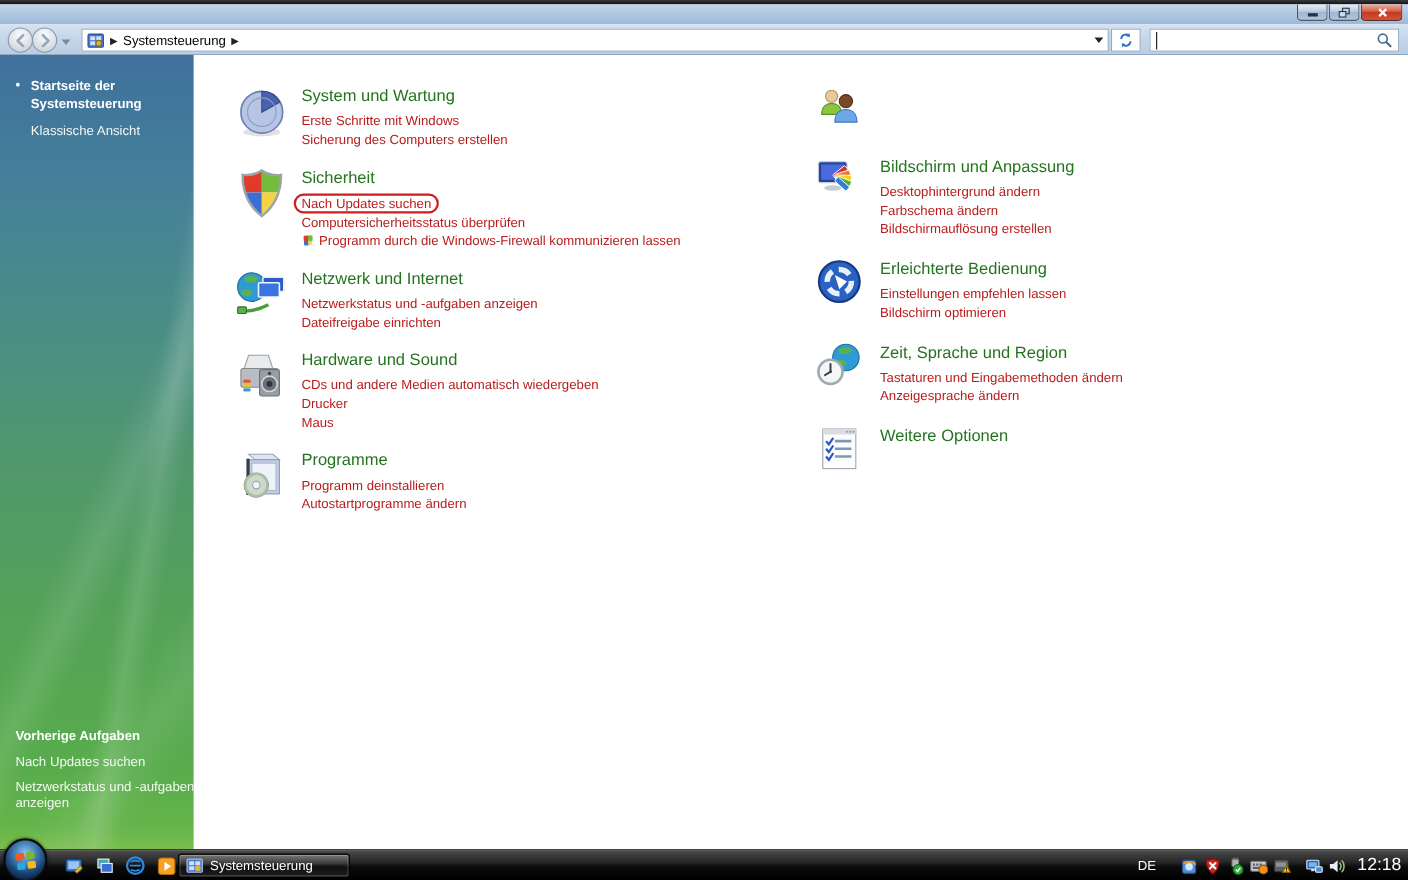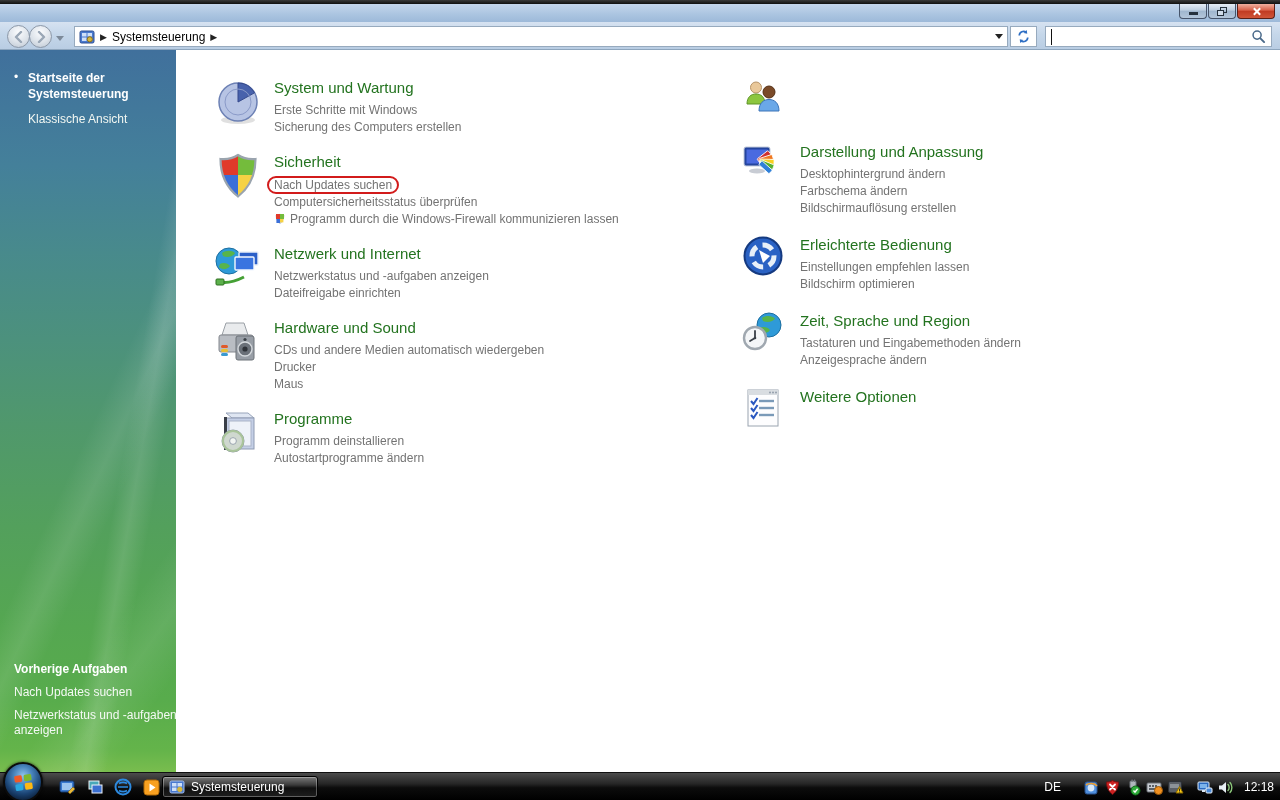--- a/index.html
+++ b/index.html
@@ -67,40 +67,40 @@
   .col-left { left:14px; width:505px; }
   .col-right { left:542px; width:520px; }
   .cat { display:flex; }
   .col-left .cat { margin-bottom:16px; }
   .col-right .cat { margin-bottom:18px; }
   .col-right .cat:first-child { min-height:46px; }
   .cat-icon { width:48px; height:48px; flex:none; margin-right:12px; cursor:pointer; }
   .col-right .cat-icon { width:42px; height:42px; margin-right:16px; }
   .cat-icon svg { width:100%; height:100%; display:block; }
   .cat-title { font-size:15px; color:#23731f; line-height:20px; margin-bottom:4px; cursor:pointer; }
-  .cat-link { display:block; font-size:12px; color:#737373; line-height:17px; text-decoration:none; cursor:pointer; }
+  .cat-link { display:block; font-size:12px; color:#b91c1c; line-height:17px; text-decoration:none; cursor:pointer; }
   .uac { display:inline-block; width:12px; height:12px; vertical-align:-2px; margin-right:4px; }
   .red-ring { display:inline-block; border:2px solid #d21b1b; border-radius:9px; padding:0 5px; margin-left:-7px; line-height:14px; }
 
   
   .taskbar { position:absolute; left:0; right:0; bottom:0; height:28px;
     background:linear-gradient(#4c4c4c,#262626 40%,#0c0c0c 55%,#000); border-top:1px solid #111; z-index:10; }
   .start-orb { position:absolute; left:3px; bottom:-2px; width:40px; height:40px; border-radius:50%;
     border:2px solid #0b0b0b; background:radial-gradient(circle at 50% 32%, #8fc2ec 0%, #4884bc 30%, #1b4474 60%, #0a1c34 85%);
     display:flex; align-items:center; justify-content:center; cursor:pointer; z-index:11; box-shadow:0 0 3px rgba(0,0,0,.7); }
   .qlaunch { position:absolute; left:58px; top:0; height:28px; display:flex; align-items:center; gap:10px; }
   .ql { width:18px; height:18px; cursor:pointer; display:flex; align-items:center; justify-content:center; }
   .taskbtn { position:absolute; left:162px; top:3px; width:156px; height:22px; border:1px solid #000; border-radius:3px;
     background:linear-gradient(#7a7a7a,#3a3a3a 40%,#101010 55%,#1e1e1e); box-shadow:inset 0 0 0 1px rgba(255,255,255,.3);
     display:flex; align-items:center; gap:6px; padding:0 6px; color:#fff; font-size:12px; cursor:pointer; }
   .tray { position:absolute; right:6px; top:0; height:28px; display:flex; align-items:center; color:#fff; }
   .tray-lang { font-size:12px; margin-right:22px; cursor:pointer; }
   .tray-ic { width:17px; height:17px; margin-right:4px; cursor:pointer; }
   .tray-gap { width:8px; }
-  .tray-clock { font-size:12px; margin-left:6px; cursor:pointer; }
+  .tray-clock { font-size:16px; margin-left:6px; cursor:pointer; }
 </style>
 </head>
 <body>
 
 <div id="screen">
 
   <div class="top-edge"></div>
   <div class="titlebar"></div>
   <div class="win-btns">
     <div class="wbtn">
@@ -313,21 +313,21 @@
             <g stroke="#fff" stroke-width="0.8">
               <rect x="18" y="16" width="14" height="5" rx="1" fill="#d03030" transform="rotate(-38 18 21)"></rect>
               <rect x="18" y="16.5" width="14" height="5" rx="1" fill="#f07820" transform="rotate(-18 18 21)"></rect>
               <rect x="18" y="17" width="14" height="5" rx="1" fill="#f8d020" transform="rotate(2 18 21)"></rect>
               <rect x="18" y="17.5" width="14" height="5" rx="1" fill="#58b030" transform="rotate(22 18 21)"></rect>
               <rect x="18" y="18" width="14" height="5" rx="1" fill="#3080d8" transform="rotate(42 18 21)"></rect>
             </g>
           </svg>
         </div>
         <div class="cat-body">
-          <div class="cat-title">Darstellung und Anpassung</div>
+          <div class="cat-title">Bildschirm und Anpassung</div>
           <a class="cat-link">Desktophintergrund ändern</a>
           <a class="cat-link">Farbschema ändern</a>
           <a class="cat-link">Bildschirmauflösung erstellen</a>
         </div>
       </div>
 
       <div class="cat">
         <div class="cat-icon">
           <svg viewBox="0 0 42 42">
             <circle cx="21" cy="21" r="18.5" fill="#2a62c4" stroke="#153a80" stroke-width="2"></circle>

